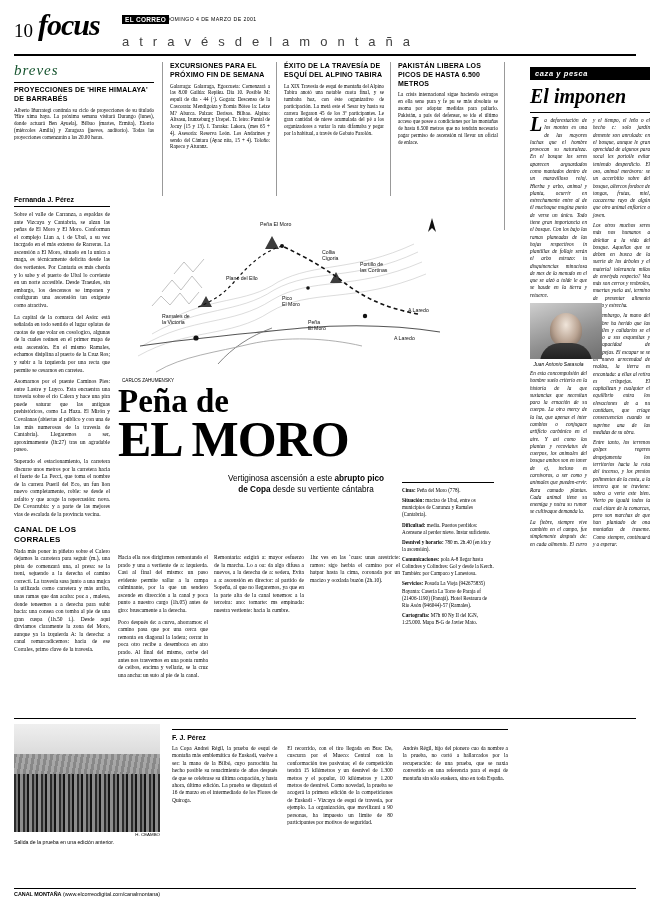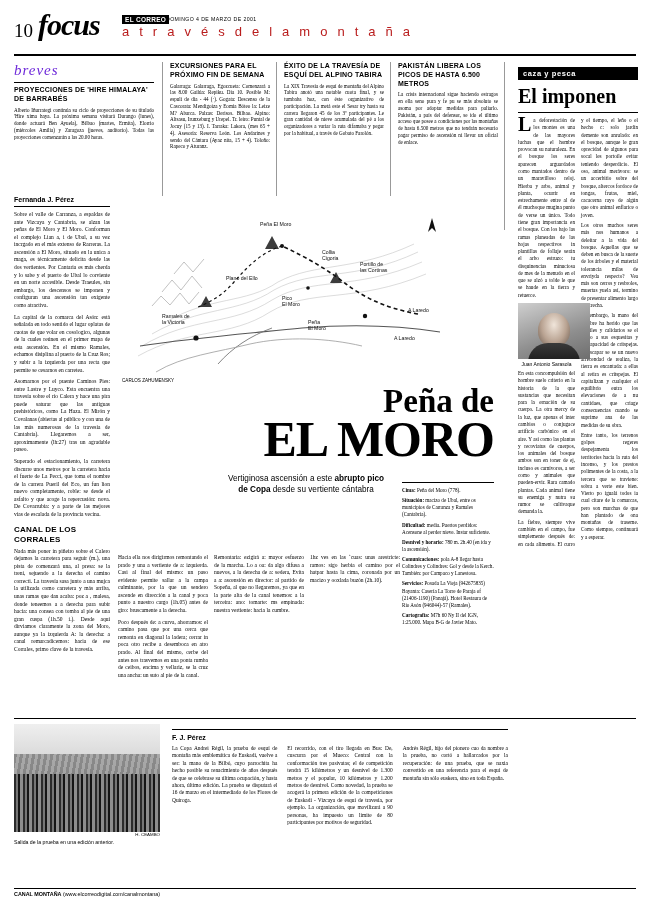--- a/index.html
+++ b/index.html
@@ -25,49 +25,49 @@
   .elcorreo {
     position:absolute; left:108px; top:5px;
     background:#000; color:#fff; font-family:"Liberation Sans",sans-serif;
     font-size:6.5px; font-weight:bold; padding:1px 3px; letter-spacing:.3px;
   }
   .mast-date {
     position:absolute; left:152px; top:6px;
     font-family:"Liberation Sans",sans-serif; font-size:5.2px; letter-spacing:.4px;
   }
   .mast-sub {
-    position:absolute; left:108px; top:14px;
+    position:absolute; left:108px; top:24px;
     font-family:"Liberation Sans",sans-serif; font-size:13px; letter-spacing:3.2px;
-    color:#b91c1c;
+    color:#404040;
   }
 
   .kicker-box {
     font-family:"Liberation Sans",sans-serif;
     font-size:7px; font-weight:bold; line-height:1.25; letter-spacing:.2px;
     text-transform:uppercase;
   }
   .micro { font-size:5.1px; line-height:1.33; text-align:justify; }
   .micro2 { font-size:5.4px; line-height:1.37; text-align:justify; }
   .body-col { font-size:5.5px; line-height:1.38; text-align:justify; }
 
   
   .topzone { position:relative; margin-top:6px; height:168px; }
   .col { position:absolute; top:0; }
 
   .breves-word {
     font-family:"Liberation Serif",serif; font-style:italic; font-size:15px;
-    letter-spacing:1px; color:#6d28d9; margin-bottom:3px;
+    letter-spacing:1px; color:#14532d; margin-bottom:3px;
   }
 
   
   .vsep { position:absolute; top:0; width:0; border-left:.6px solid #999; }
 
   
   .rail {
-    position:absolute; right:12px; top:62px; width:120px;
+    position:absolute; right:0; top:62px; width:120px;font-style:italic;
   }
   .rail-tag {
     background:#000; color:#fff; font-family:"Liberation Sans",sans-serif;
     font-size:7.5px; font-weight:bold; letter-spacing:.6px;
     padding:2px 5px; display:inline-block; width:100%;
   }
   .rail-title {
     font-family:"Liberation Serif",serif; font-size:20px; font-weight:bold;
     margin:5px 0 4px 0;
   }
@@ -95,21 +95,21 @@
   .byline { font-family:"Liberation Sans",sans-serif; font-weight:bold; font-size:7px; }
 
   .map {
     position:relative; width:330px; height:180px; margin-left:4px;
     background:#fff;
   }
   .map svg { display:block; }
   .map-cap { font-family:"Liberation Sans",sans-serif; font-size:4.6px; margin-top:2px; }
 
   .bigtitle {
-    text-align:right; font-family:"Liberation Serif",serif; font-weight:bold;
+    text-align:left; font-family:"Liberation Serif",serif; font-weight:bold;
     line-height:.92;
   }
   .bigtitle .l1 { font-size:33px; }
   .bigtitle .l2 { font-size:50px; letter-spacing:-1px; }
   .subtitle {
     text-align:center; font-family:"Liberation Sans",sans-serif;
     font-size:8.2px; line-height:1.35; margin-top:11px;
   }
   .subtitle b { font-weight:bold; }
 

